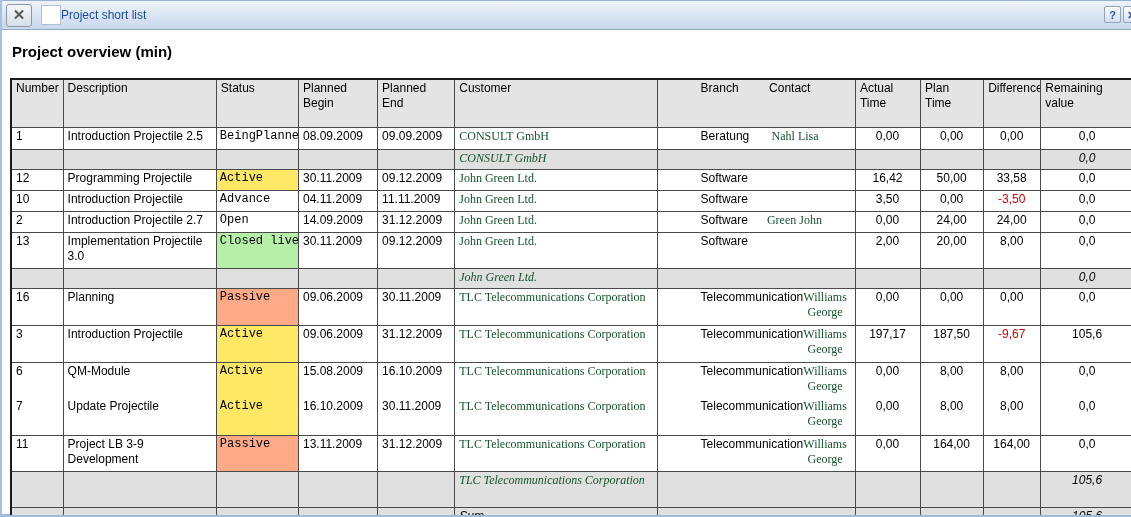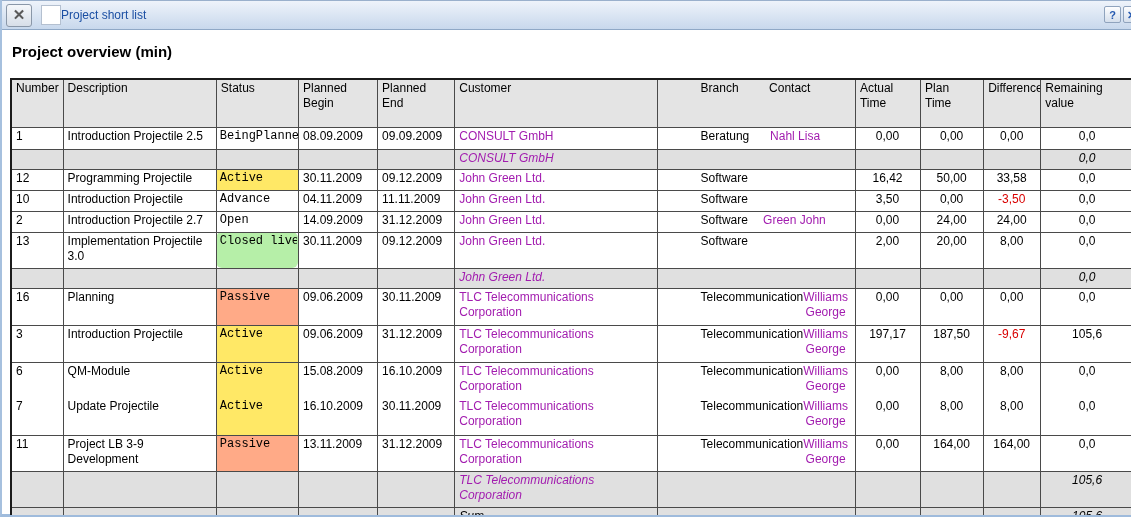--- a/index.html
+++ b/index.html
@@ -45,21 +45,21 @@
   table{border-collapse:collapse;table-layout:fixed;width:1133px;font-size:12px;color:#000;
         border:2px solid #1b1b1b;}
   th,td{border:1px solid #4a4a4a;padding:1px 4px 1px 4px;vertical-align:top;overflow:hidden;
         line-height:15px;box-sizing:border-box;}
   thead th{background:#e4e4e4;font-weight:normal;text-align:left;white-space:pre-line;height:48px;}
   tr.gray td{background:#e0e0e0;}
   .num{text-align:center;padding-right:5px;}
   .date{text-align:right;padding-right:20px;white-space:nowrap;}
   .rem{padding-right:12px;}
   .status{white-space:nowrap;padding-left:3px;font-family:Liberation Mono, monospace;}
-  .link{color:#a21caf;}
+  .link{color:#14532d;font-family:Liberation Serif, serif;}
   .it{font-style:italic;}
   .neg{color:#d90000;}
   .bc{display:flex;padding-left:39px;}
   .branch{white-space:nowrap;flex:0 0 auto;}
   .contact{flex:1 1 auto;text-align:center;padding-right:10px;}
   .contact .wrapbox{display:inline-block;max-width:76px;text-align:center;}
   tr.merge td{border-bottom-style:hidden;}
 </style>
 </head>
 <body>
@@ -194,21 +194,21 @@
               </div>
             </td>
             <td class="num">0,00</td>
             <td class="num">24,00</td>
             <td class="num">24,00</td>
             <td class="num rem">0,0</td>
           </tr>
           <tr style="height: 36px;">
             <td>13</td>
             <td>Implementation Projectile 3.0</td>
-            <td class="status" style="background: rgb(182, 239, 168); border-radius: 6px;">Closed live</td>
+            <td class="status" style="background: rgb(182, 239, 168);">Closed live</td>
             <td class="date">30.11.2009</td>
             <td class="date">09.12.2009</td>
             <td><span class="link">John Green Ltd.</span></td>
             <td>
               <div class="bc">
                 <span class="branch">Software</span>
                 <span class="contact"></span>
               </div>
             </td>
             <td class="num">2,00</td>

